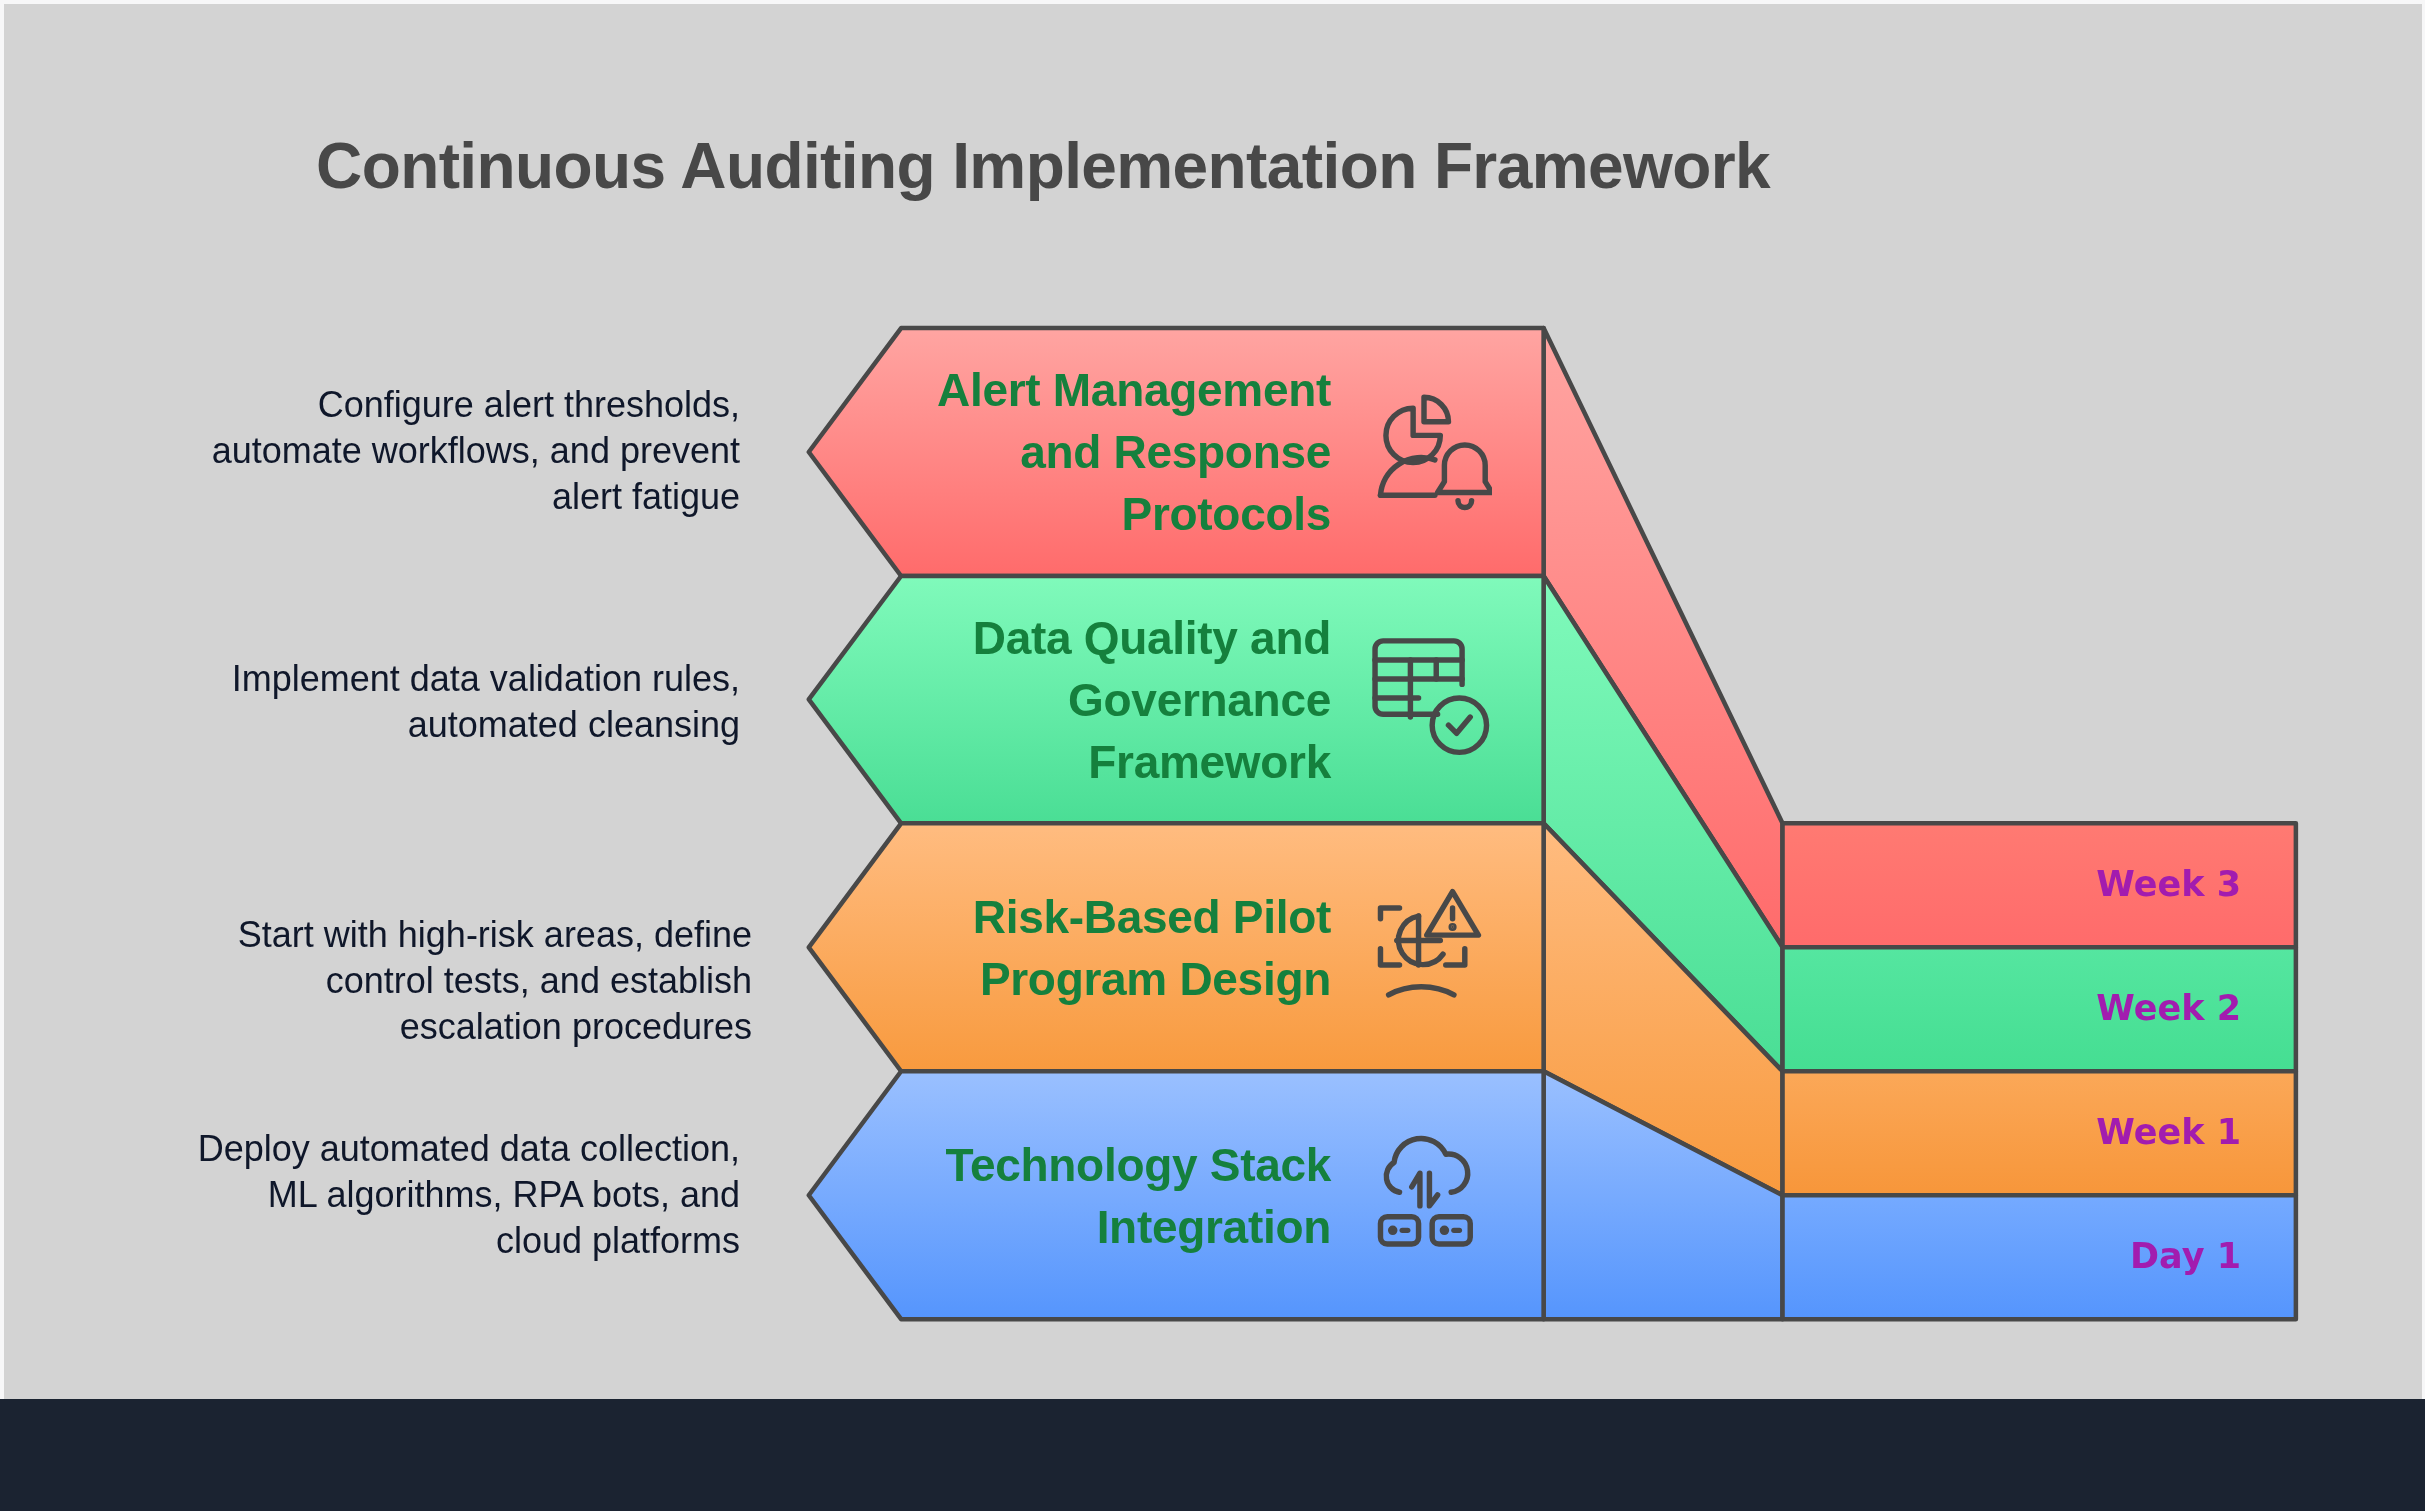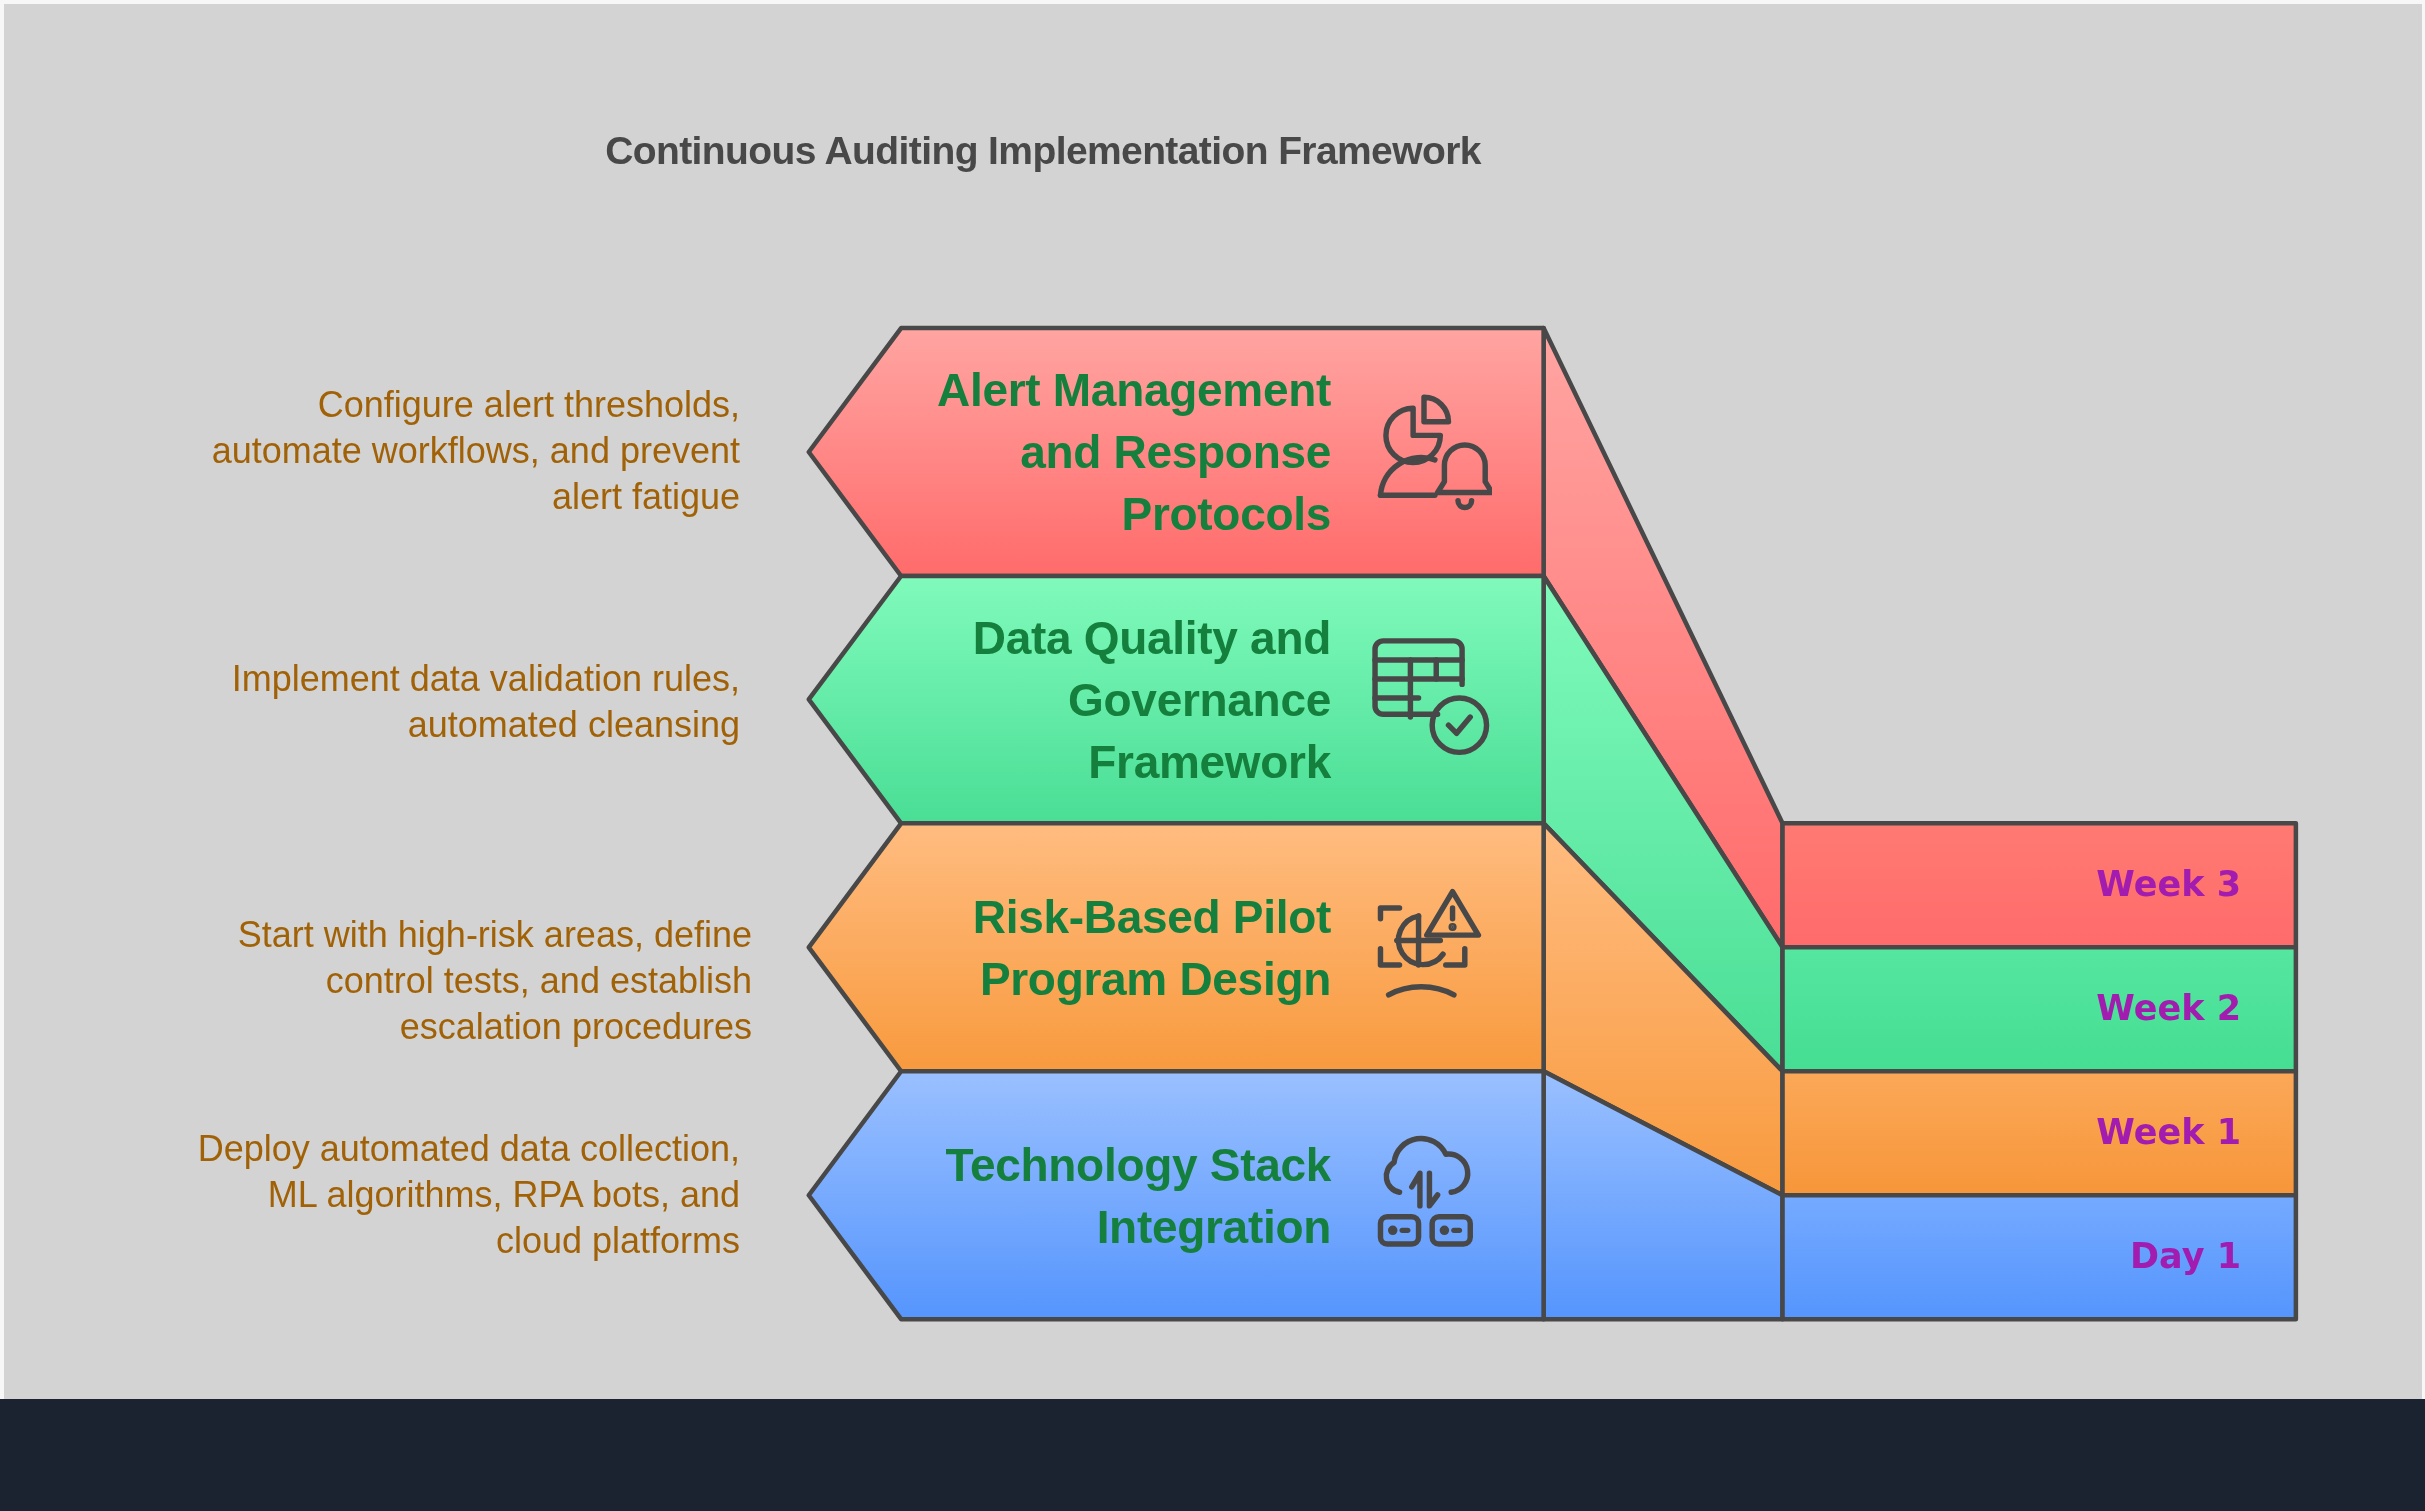--- a/index.html
+++ b/index.html
@@ -1,21 +1,21 @@
 <!DOCTYPE html>
 <html style="font-size:10.3px"><head>
 <meta charset="utf-8">
 <style>
   html,body{margin:0;padding:0;}
   body{width:2426px;height:1511px;background:#f7f7f8;position:relative;overflow:hidden;font-family:"Liberation Sans","DejaVu Sans",sans-serif;}
   #panel{position:absolute;left:3.9px;top:3.9px;width:2418px;height:1395px;background:#d3d3d3;}
   #footer-bar{position:absolute;left:0;top:1399px;width:2426px;height:112px;background:#1b2331;}
-  #title{position:absolute;left:0;top:129px;width:2086px;text-align:center;font-size:39px;font-weight:bold;color:#484848;letter-spacing:-0.6px;}
+  #title{position:absolute;left:0;top:129px;width:2086px;text-align:center;font-size:64px;font-weight:bold;color:#484848;letter-spacing:-0.6px;}
   svg#diagram{position:absolute;left:0;top:0;}
-  .desc{position:absolute;width:646px;text-align:right;font-size:36px;line-height:46px;color:#a16207;}
+  .desc{position:absolute;width:646px;text-align:right;font-size:36px;line-height:46px;color:#0f172a;}
   .step-title{position:absolute;text-align:right;font-size:46px;line-height:62px;font-weight:bold;color:#15803d;letter-spacing:-0.3px;}
   .tl-label{position:absolute;text-align:right;font-size:35px;font-weight:bold;color:#a21caf;font-family:"DejaVu Sans",sans-serif;}
   .icon{position:absolute;width:136px;height:136px;}
 </style>
 </head>
 <body>
 
 <div id="panel"></div>
 <div id="footer-bar"></div>
 

